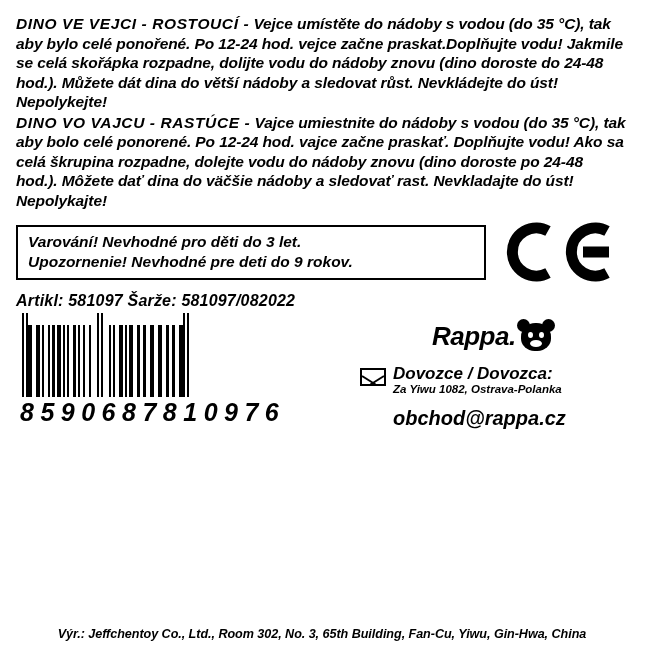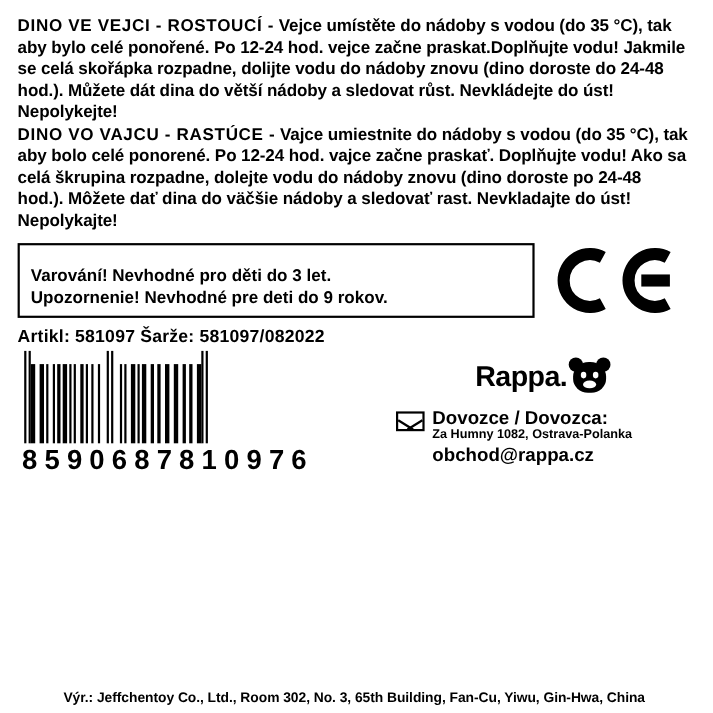--- a/index.html
+++ b/index.html
@@ -13,20 +13,21 @@
     font-family: "Liberation Sans", sans-serif;
     color: #000000;
     overflow: hidden;
   }
   .page {
     position: relative;
     width: 644px;
     height: 648px;
     box-sizing: border-box;
     padding: 14px 16px 0 16px;
+    font-style: italic;
   }
 
   
   .instructions {
     font-size: 15.5px;
     line-height: 19.5px;
     font-weight: bold;
     letter-spacing: -0.1px;
   }
   .instructions p {
@@ -41,21 +42,21 @@
   }
 
   
   .warn-row {
     display: flex;
     align-items: center;
     margin-top: 11px;
   }
   .warn-box {
     border: 2.5px solid #000;
-    padding: 18px 8px 6px 10px;
+    padding: 5px 8px 6px 10px;
     font-size: 15.5px;
     line-height: 20px;
     font-weight: bold;
     width: 470px;
     box-sizing: border-box;
   }
   .warn-box div { white-space: nowrap; }
 
   .ce-mark {
     margin-left: 18px;
@@ -206,24 +207,24 @@
     font-size: 17px;
     font-weight: bold;
     line-height: 17px;
   }
   .imp-l2 {
     font-size: 11.5px;
     font-weight: bold;
     line-height: 15px;
   }
   .imp-l3 {
-    font-size: 17px;
+    font-size: 20px;
     font-weight: bold;
     line-height: 20px;
-    margin-top: 1px;
+    margin-top: 11px;
   }
 
   
   .footer {
     position: absolute;
     left: 0;
     right: 0;
     bottom: 7px;
     text-align: center;
     font-size: 12.6px;
@@ -341,21 +342,21 @@
           <div class="eye l"></div>
           <div class="eye r"></div>
           <div class="snout"></div>
         </div>
       </div>
 
       <div class="importer">
         <div class="env-icon"></div>
         <div>
           <div class="imp-l1">Dovozce / Dovozca:</div>
-          <div class="imp-l2">Za Humny 1082, Ostrava-Polanka</div>
+          <div class="imp-l2">Za Yiwu 1082, Ostrava-Polanka</div>
           <div class="imp-l3">obchod@rappa.cz</div>
         </div>
       </div>
     </div>
   </div>
 
   <div class="footer">Výr.: Jeffchentoy Co., Ltd., Room 302, No. 3, 65th Building, Fan-Cu, Yiwu, Gin-Hwa, China</div>
 </div>
 
 </body></html>

